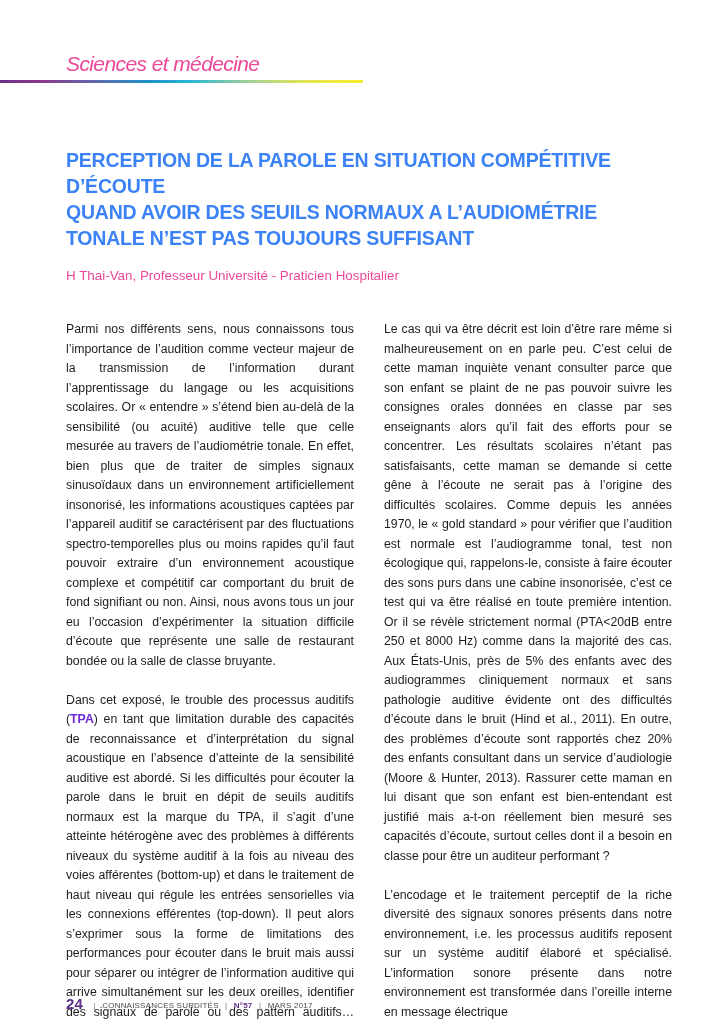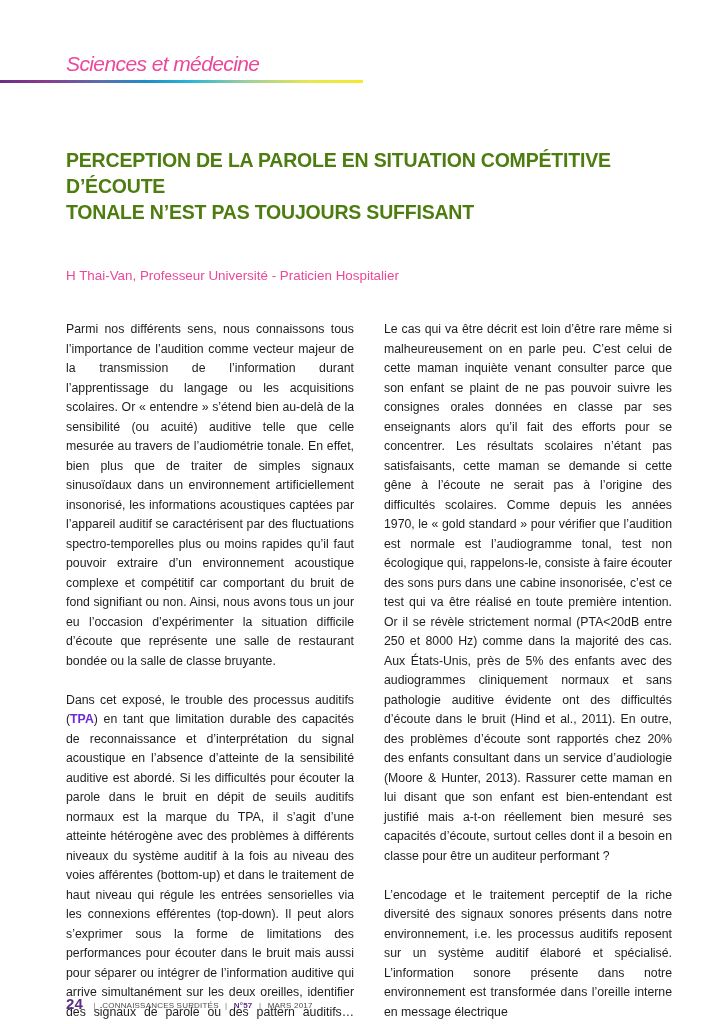--- a/index.html
+++ b/index.html
@@ -9,21 +9,21 @@
     font-family: Liberation Sans, sans-serif; font-style: italic;
     font-size: 21px; color: #ec4899; letter-spacing: -0.6px;
   }
   .gradient-rule {
     position: absolute; left: 0; top: 80px; width: 363px; height: 3px;
     background: linear-gradient(to right, #6b2f86 0%, #8a3a8c 12%, #5a6fb0 28%, #1f8cc8 40%, #27b5d6 52%, #9fcf9a 68%, #e6e750 85%, #f5ea2a 100%);
   }
   .title {
     position: absolute; left: 66px; top: 147px; width: 630px;
     font-family: "Liberation Sans", sans-serif; font-weight: bold;
-    font-size: 19.5px; line-height: 26px; color: #4d7c0f; letter-spacing: -0.2px;
+    font-size: 19.5px; line-height: 26px; color: #3b82f6; letter-spacing: -0.2px;
   }
   .title div { white-space: nowrap; }
   .authors {
     position: absolute; left: 66px; top: 265px; width: 640px;
     font-family: "Liberation Sans", sans-serif;
     font-size: 13.4px; line-height: 21px; color: #ec4899;
   }
   .authors div { white-space: nowrap; }
   .column {
     position: absolute; top: 320px; width: 288px;
@@ -45,20 +45,21 @@
 </style>
 </head>
 <body>
 
 <div class="section-header">Sciences et médecine</div>
 <div class="gradient-rule"></div>
 
 <div class="title">
   <div>PERCEPTION DE LA PAROLE EN SITUATION COMPÉTITIVE</div>
   <div>D’ÉCOUTE</div>
+  <div>QUAND AVOIR DES SEUILS NORMAUX A L’AUDIOMÉTRIE</div>
   <div>TONALE N’EST PAS TOUJOURS SUFFISANT</div>
 </div>
 
 <div class="authors">
   <div>H Thai-Van, Professeur Université - Praticien Hospitalier</div>
 </div>
 
 <div class="column col-left">
   <p>Parmi nos différents sens, nous connaissons tous l’importance de l’audition comme vecteur majeur de la transmission de l’information durant l’apprentissage du langage ou les acquisitions scolaires. Or « entendre » s’étend bien au-delà de la sensibilité (ou acuité) auditive telle que celle mesurée au travers de l’audiométrie tonale. En effet, bien plus que de traiter de simples signaux sinusoïdaux dans un environnement artificiellement insonorisé, les informations acoustiques captées par l’appareil auditif se caractérisent par des fluctuations spectro-temporelles plus ou moins rapides qu’il faut pouvoir extraire d’un environnement acoustique complexe et compétitif car comportant du bruit de fond signifiant ou non. Ainsi, nous avons tous un jour eu l’occasion d’expérimenter la situation difficile d’écoute que représente une salle de restaurant bondée ou la salle de classe bruyante.</p>
   <p><span>Dans cet exposé, le trouble des processus auditifs (</span><span class="tpa">TPA</span><span>) en tant que limitation durable des capacités de reconnaissance et d’interprétation du signal acoustique en l’absence d’atteinte de la sensibilité auditive est abordé. Si les difficultés pour écouter la parole dans le bruit en dépit de seuils auditifs normaux est la marque du TPA, il s’agit d’une atteinte hétérogène avec des problèmes à différents niveaux du système auditif à la fois au niveau des voies afférentes (bottom-up) et dans le traitement de haut niveau qui régule les entrées sensorielles via les connexions efférentes (top-down). Il peut alors s’exprimer sous la forme de limitations des performances pour écouter dans le bruit mais aussi pour séparer ou intégrer de l’information auditive qui arrive simultanément sur les deux oreilles, identifier des signaux de parole ou des pattern auditifs… Nous montrerons que les déficits provoqués par certaines défaillances de ces processus auditifs centraux peuvent</span></p>

